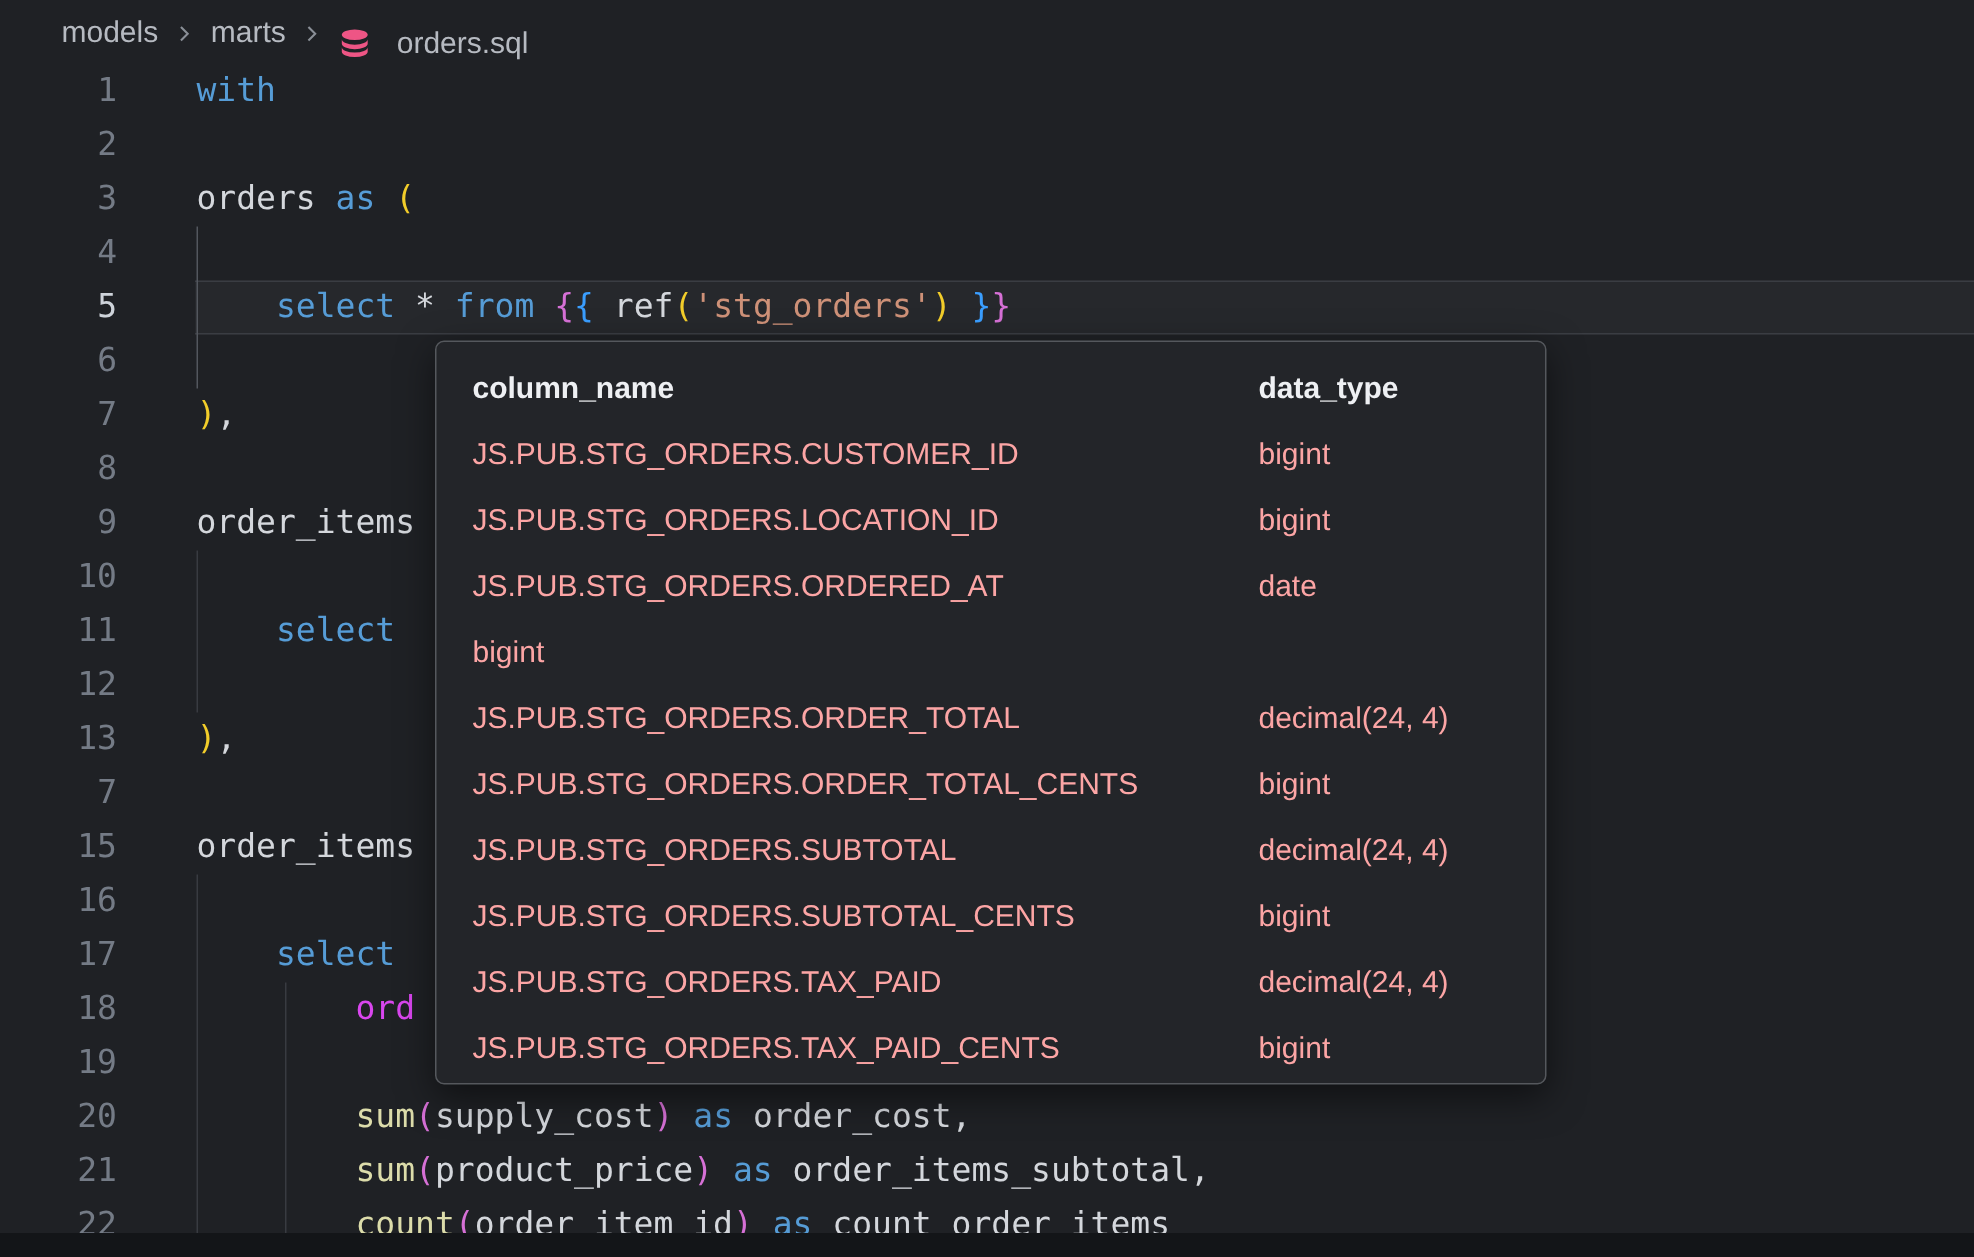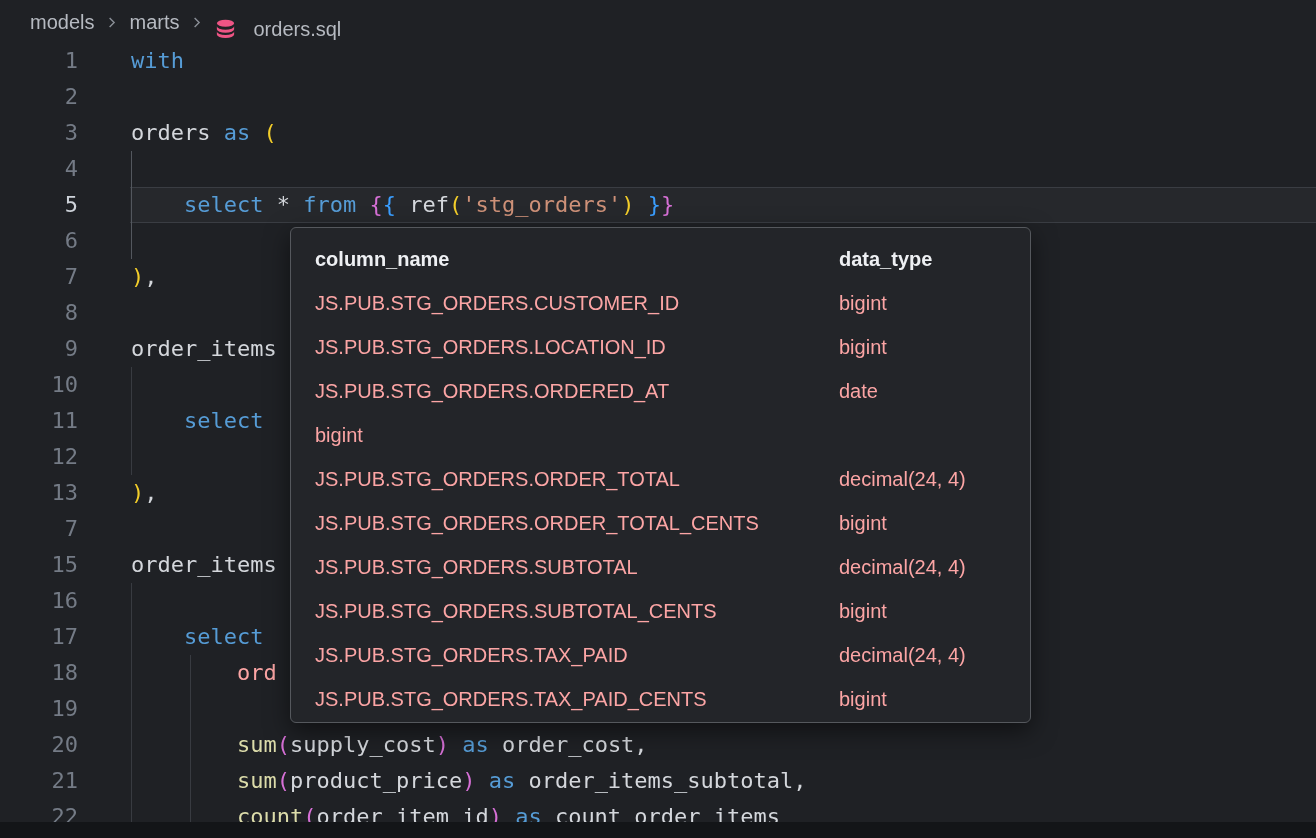--- a/index.html
+++ b/index.html
@@ -2,22 +2,22 @@
 <html><head>
 <meta charset="utf-8">
 <style>
   html,body{margin:0;padding:0;background:#0c0d0f;}
   .screen{
     position:relative;width:1316px;height:838px;overflow:hidden;
     background:#1f2125;font-family:"Liberation Sans",sans-serif;
   }
   
   .breadcrumb{
-    position:absolute;top:0;left:0;height:44px;display:flex;align-items:center;
-    padding-left:30px;gap:10px;font-size:20px;color:#b6bac1;z-index:3;white-space:nowrap;
+    position:absolute;top:0;left:17px;height:44px;display:flex;align-items:center;
+    padding-left:24px;gap:10px;font-size:20px;color:#b6bac1;z-index:3;white-space:nowrap;
   }
   .bc-item{cursor:pointer;}
   .bc-sep{display:flex;align-items:center;}
   .bc-sep svg{display:block;}
   .bc-file{display:flex;align-items:center;gap:16px;margin-top:14px;}
   .db-icon svg{display:block;}
   
   .editor{position:absolute;inset:0;}
   .line-highlight{
     position:absolute;left:130px;right:0;height:36px;box-sizing:border-box;
@@ -147,21 +147,21 @@
         <div class="code-row">
           <span class="gutter">16</span>
           <span class="code-text"></span>
         </div>
         <div class="code-row">
           <span class="gutter">17</span>
           <span class="code-text"><span style="color: rgb(212, 215, 220);">    </span><span style="color: rgb(86, 156, 214);">select</span></span>
         </div>
         <div class="code-row">
           <span class="gutter">18</span>
-          <span class="code-text"><span style="color: #fca5a5;">        ord</span></span>
+          <span class="code-text"><span style="color: #d946ef;">        ord</span></span>
         </div>
         <div class="code-row">
           <span class="gutter">19</span>
           <span class="code-text"></span>
         </div>
         <div class="code-row">
           <span class="gutter">20</span>
           <span class="code-text"><span style="color: rgb(212, 215, 220);">        </span><span style="color: rgb(220, 220, 170);">sum</span><span style="color: rgb(214, 112, 214);">(</span><span style="color: rgb(212, 215, 220);">supply_cost</span><span style="color: rgb(214, 112, 214);">)</span><span style="color: rgb(212, 215, 220);"> </span><span style="color: rgb(86, 156, 214);">as</span><span style="color: rgb(212, 215, 220);"> order_cost,</span></span>
         </div>
         <div class="code-row">

